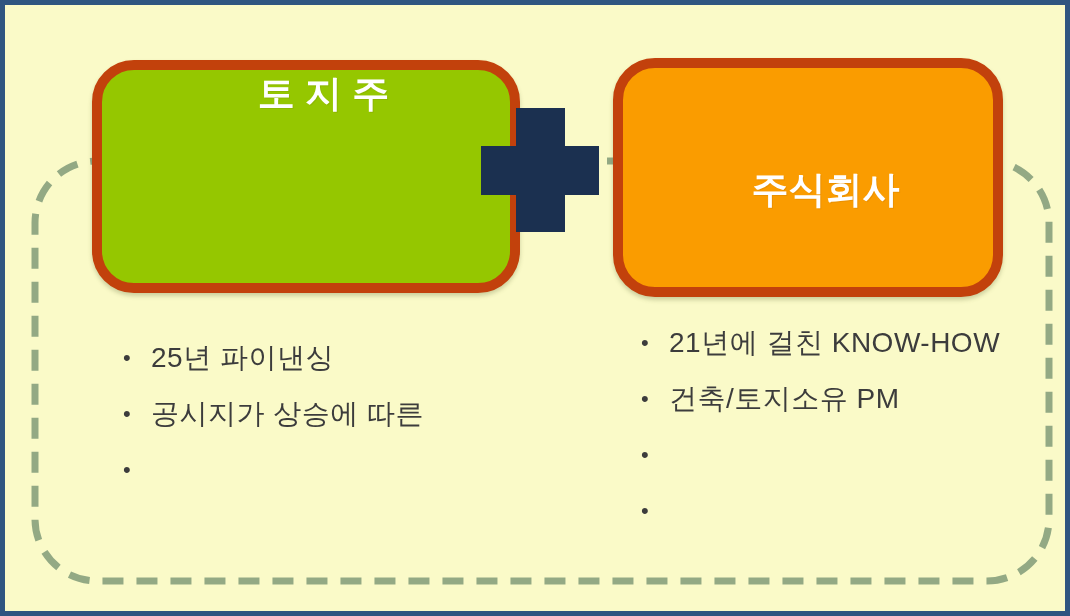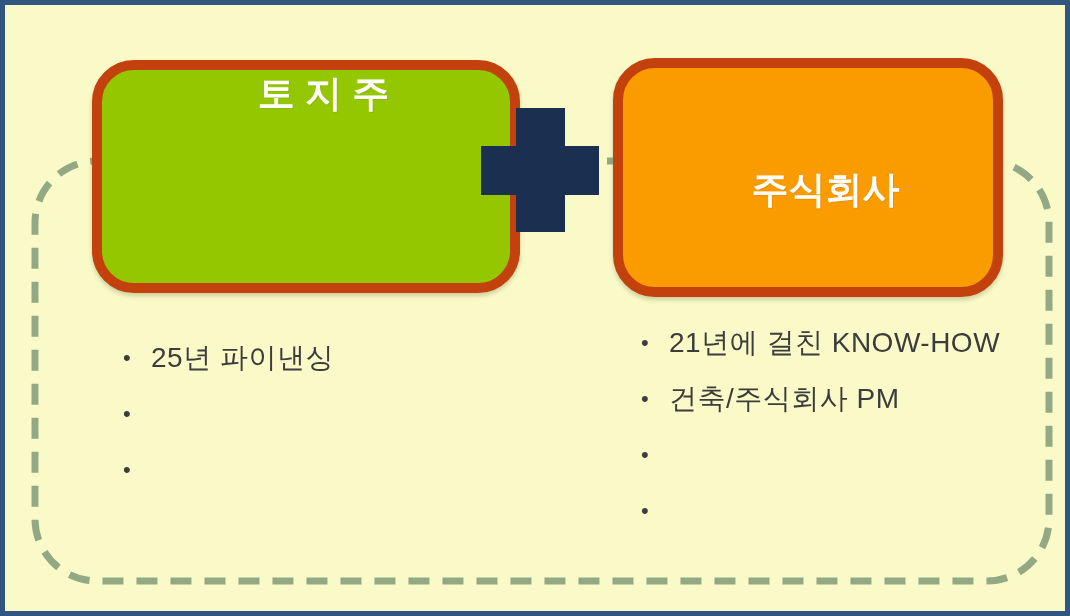--- a/index.html
+++ b/index.html
@@ -128,34 +128,35 @@
     </div>
   </div>
 
   <ul class="bullet-list list-left">
     <li>
       <span class="bullet-dot">•</span>
       <span>25년 파이낸싱</span>
     </li>
     <li>
       <span class="bullet-dot">•</span>
+      <span>공시지가 상승에 따른</span>
     </li>
     <li>
       <span class="bullet-dot">•</span>
     </li>
   </ul>
 
   <ul class="bullet-list list-right">
     <li>
       <span class="bullet-dot">•</span>
       <span>21년에 걸친 KNOW-HOW</span>
     </li>
     <li>
       <span class="bullet-dot">•</span>
-      <span>건축/주식회사 PM</span>
+      <span>건축/토지소유 PM</span>
     </li>
     <li>
       <span class="bullet-dot">•</span>
     </li>
     <li>
       <span class="bullet-dot">•</span>
     </li>
   </ul>
 
 </div>

